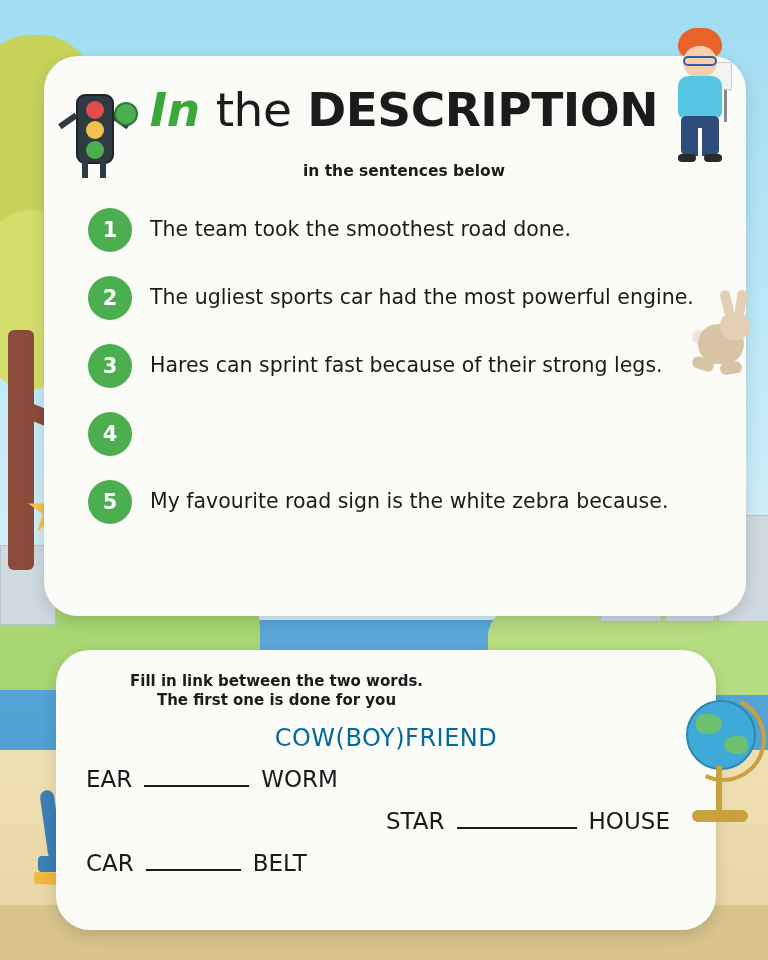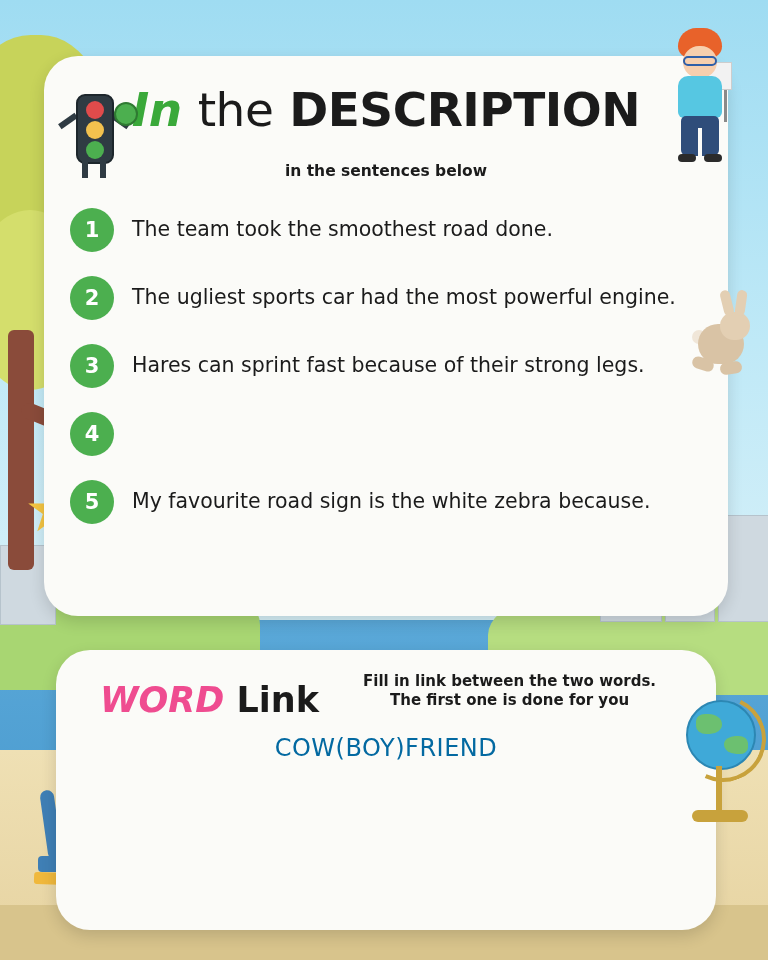--- a/index.html
+++ b/index.html
@@ -137,20 +137,21 @@
     position: absolute;
     background: #fbfbf8;
     border-radius: 34px;
     box-shadow: 0 6px 16px rgba(0,0,0,0.14);
   }
   #card-questions {
     left: 44px;
     top: 56px;
     width: 684px;
     height: 560px;
+    padding-left: 18px;
   }
   #card-wordlink {
     left: 56px;
     top: 650px;
     width: 660px;
     height: 280px;
   }
 
   
   .title {
@@ -441,32 +442,45 @@
     </li>
     <li class="qitem">
       <span class="qnum">5</span>
       <span class="qtext">My favourite road sign is the white zebra because.</span>
     </li>
   </ul>
 </div>
 
 <div class="card" id="card-wordlink">
   <div class="wl-head">
-    <div class="wl-title">
-      <span class="pink">WORD</span>
-      <span>Link</span>
-    </div>
     <div class="wl-instr">
       <span>Fill in link between the two words.</span><br>
       <span>The first one is done for you</span>
     </div>
   </div>
 
   <div class="wl-example">COW(BOY)FRIEND</div>
 
+  <div class="wl-pairs">
+    <div class="pair" id="pair-0">
+      <span>EAR</span>
+      <span class="blank"></span>
+      <span>WORM</span>
+    </div>
+    <div class="pair" id="pair-1">
+      <span>STAR</span>
+      <span class="blank"></span>
+      <span>HOUSE</span>
+    </div>
+    <div class="pair" id="pair-2">
+      <span>CAR</span>
+      <span class="blank"></span>
+      <span>BELT</span>
+    </div>
+  </div>
 </div>
 
 <div class="char" id="traffic-light-character">
   <div class="tl-arm l"></div>
   <div class="tl-arm r"></div>
   <div class="tl-body">
     <div class="tl-lamp tl-red"></div>
     <div class="tl-lamp tl-amber"></div>
     <div class="tl-lamp tl-green"></div>
   </div>

